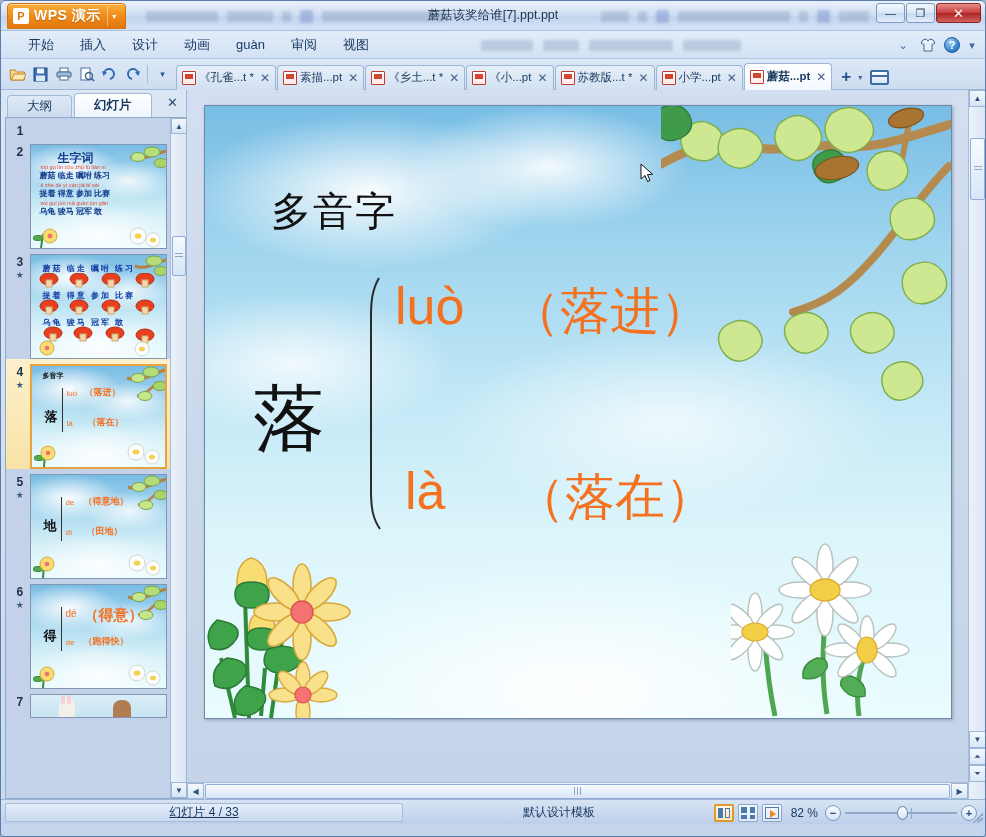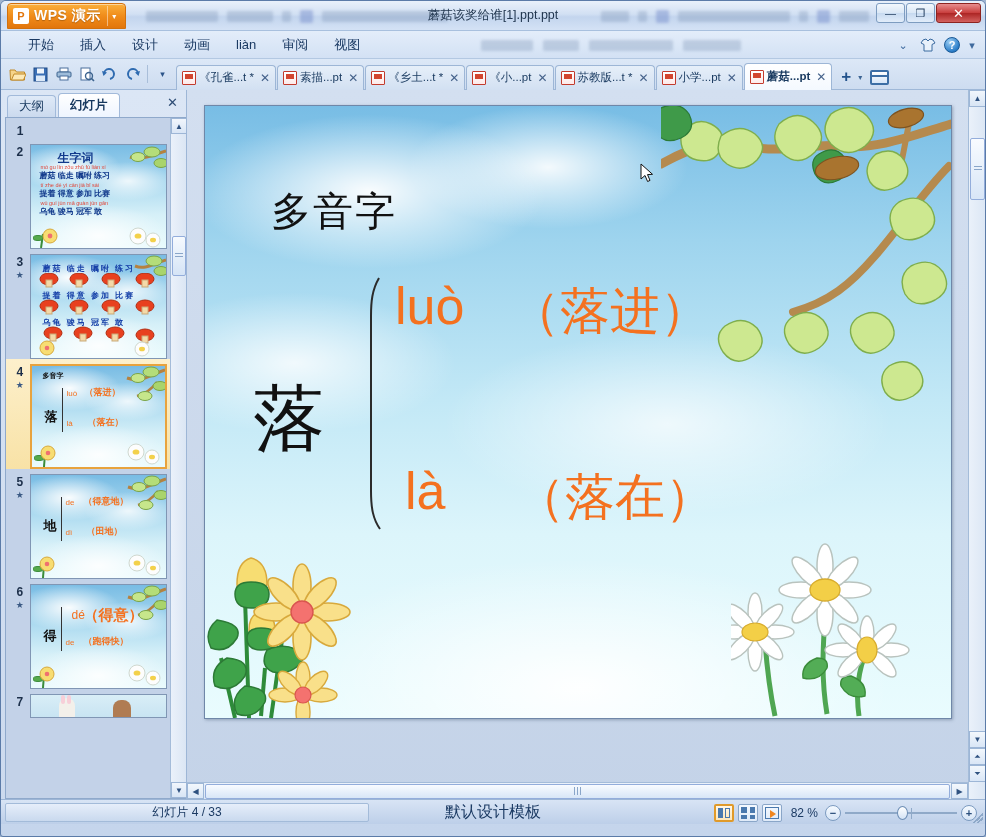--- a/index.html
+++ b/index.html
@@ -139,21 +139,21 @@
   
   .workspace { position: relative; height: 709px; display: flex; }
 
   
   .left-panel {
     width: 186px; background: linear-gradient(180deg,#dbe6f5 0%,#ccdaee 100%);
     display: flex; flex-direction: column; border-right: 1px solid #9db6d6;
   }
   .lp-tabs { position: relative; height: 27px; display: flex; align-items: flex-end; padding-left: 6px; }
   .lp-tab {
-    height: 22px; padding: 0 11px; display: flex; align-items: center;
+    height: 22px; padding: 0 19px; display: flex; align-items: center;
     font-size: 12.5px; color: #17385e;
     background: linear-gradient(180deg,#dfeaf8 0%,#cbdaee 100%);
     border: 1px solid #a2bada; border-bottom: none; border-radius: 4px 4px 0 0;
     margin-right: 2px;
   }
   .lp-tab.active {
     background: linear-gradient(180deg,#ffffff 0%,#eef5ff 100%);
     height: 24px; font-weight: bold;
   }
   .lp-close { position: absolute; right: 8px; top: 5px; font-size: 13px; color: #2d4c74; font-weight: bold; }
@@ -301,25 +301,25 @@
     background: linear-gradient(180deg,#d8e4f5 0%,#bdcfe9 100%);
     border-top: 1px solid #9db6d6;
     display: flex; align-items: center;
   }
   .sb-cell {
     height: 19px; margin: 0 0 0 4px;
     display: flex; align-items: center; justify-content: center;
     font-size: 12px; color: #1b3a63;
   }
   .sb-slide {
-    width: 364px;
+    width: 398px;
     background: linear-gradient(180deg,#e6eefa,#c9d9ee);
-    border: 1px solid #a3bbd9; border-radius: 2px;
-  }
-  .sb-template { margin-left: 76px; font-size: 16px; color: #1b3a63; }
+    border: 1px solid #a3bbd9; border-radius: 2px; text-decoration: underline;
+  }
+  .sb-template { margin-left: 120px; font-size: 12px; color: #1b3a63; }
   .sb-right { position: absolute; right: 8px; top: 0; height: 25px; display: flex; align-items: center; gap: 4px; }
   .view-btn {
     width: 20px; height: 18px; border: 1px solid #8aa6c8; border-radius: 2px;
     background: linear-gradient(180deg,#f4f9ff,#dfeaf8);
     position: relative;
   }
   .view-btn.sel { border: 2px solid #e09a2a; background: linear-gradient(180deg,#fff7e6,#fde6b8); }
   .vb-normal::before { content:""; position:absolute; left:2px; top:2px; width:5px; bottom:2px; background:#4a79ae; }
   .vb-normal::after { content:""; position:absolute; left:9px; top:2px; right:2px; bottom:2px; border:1px solid #4a79ae; }
   .vb-sorter::before {
@@ -370,21 +370,21 @@
       <span class="wps-text">WPS 演示</span>
       <span class="wps-caret">▾</span>
     </div>
     <div class="title-ghosts">
       <span class="ghost" style="width:72px"></span>
       <span class="ghost" style="width:46px"></span>
       <span class="ghost" style="width:9px"></span>
       <span class="ghost sq"></span>
       <span class="ghost" style="width:126px"></span>
     </div>
-    <div class="title-text">蘑菇该奖给谁[1].ppt.ppt</div>
+    <div class="title-text">蘑菇该奖给谁[7].ppt.ppt</div>
     <div class="title-ghosts" style="left:600px">
       <span class="ghost" style="width:28px"></span>
       <span class="ghost" style="width:9px"></span>
       <span class="ghost sq"></span>
       <span class="ghost" style="width:112px"></span>
       <span class="ghost" style="width:9px"></span>
       <span class="ghost sq"></span>
       <span class="ghost" style="width:30px"></span>
     </div>
     <div class="win-btns">
@@ -392,21 +392,21 @@
       <div class="win-btn">❐</div>
       <div class="win-btn close">✕</div>
     </div>
   </div>
 
   <div class="menubar">
     <div class="menu-item">开始</div>
     <div class="menu-item">插入</div>
     <div class="menu-item">设计</div>
     <div class="menu-item">动画</div>
-    <div class="menu-item">liàn</div>
+    <div class="menu-item">guàn</div>
     <div class="menu-item">审阅</div>
     <div class="menu-item">视图</div>
     <div class="menubar-ghosts">
       <span class="ghost" style="width:52px"></span>
       <span class="ghost" style="width:36px"></span>
       <span class="ghost" style="width:84px"></span>
       <span class="ghost" style="width:58px"></span>
     </div>
     <div class="menubar-right">
       <span class="mr-ico">⌄</span>
@@ -724,21 +724,21 @@
               <svg style="position:absolute;right:0;top:0" width="60" height="44" viewBox="0 0 60 44">
                 <path d="M60 4 C46 9 36 17 22 12" stroke="#b5813f" stroke-width="3" fill="none"></path>
                 <path d="M52 16 C46 24 40 28 32 30" stroke="#b5813f" stroke-width="2.5" fill="none"></path>
                 <ellipse cx="46" cy="6" rx="8" ry="5" fill="#b4dd79" stroke="#79a44a"></ellipse>
                 <ellipse cx="33" cy="12" rx="7" ry="4.5" fill="#c6e68b" stroke="#79a44a"></ellipse>
                 <ellipse cx="55" cy="20" rx="7" ry="4.5" fill="#a9d46c" stroke="#79a44a"></ellipse>
                 <ellipse cx="40" cy="30" rx="7" ry="4.5" fill="#c6e68b" stroke="#79a44a"></ellipse>
               </svg>
               <div class="t-text" style="left:12px;top:44px;font-size:13px;color:#111">得</div>
               <div style="position:absolute;left:30px;top:22px;width:1px;height:44px;background:#333"></div>
-              <div class="t-text" style="left:40px;top:24px;font-size:12px;color:#f4711f;font-weight:normal">dé</div>
+              <div class="t-text" style="left:34px;top:24px;font-size:10px;color:#f4711f;font-weight:normal">dé</div>
               <div class="t-text" style="left:52px;top:22px;font-size:15px;color:#f4711f">（得意）</div>
               <div class="t-text" style="left:34px;top:54px;font-size:8px;color:#f4711f;font-weight:normal">de</div>
               <div class="t-text" style="left:52px;top:52px;font-size:9px;color:#f4711f">（跑得快）</div>
               <svg style="position:absolute;left:2px;bottom:0" width="36" height="26" viewBox="0 0 36 26">
                 <path d="M10 26 L11 12" stroke="#3a8c3a" stroke-width="2"></path>
                 <ellipse cx="5" cy="17" rx="5" ry="2.5" fill="#55aa4c" stroke="#3a8c3a"></ellipse>
                 <circle cx="14" cy="12" r="7" fill="#f7dd72" stroke="#d8a93c"></circle>
                   <circle cx="14" cy="12" r="2.3" fill="#ef7070"></circle>
               </svg>
               <svg style="position:absolute;right:2px;bottom:0" width="40" height="26" viewBox="0 0 40 26">

